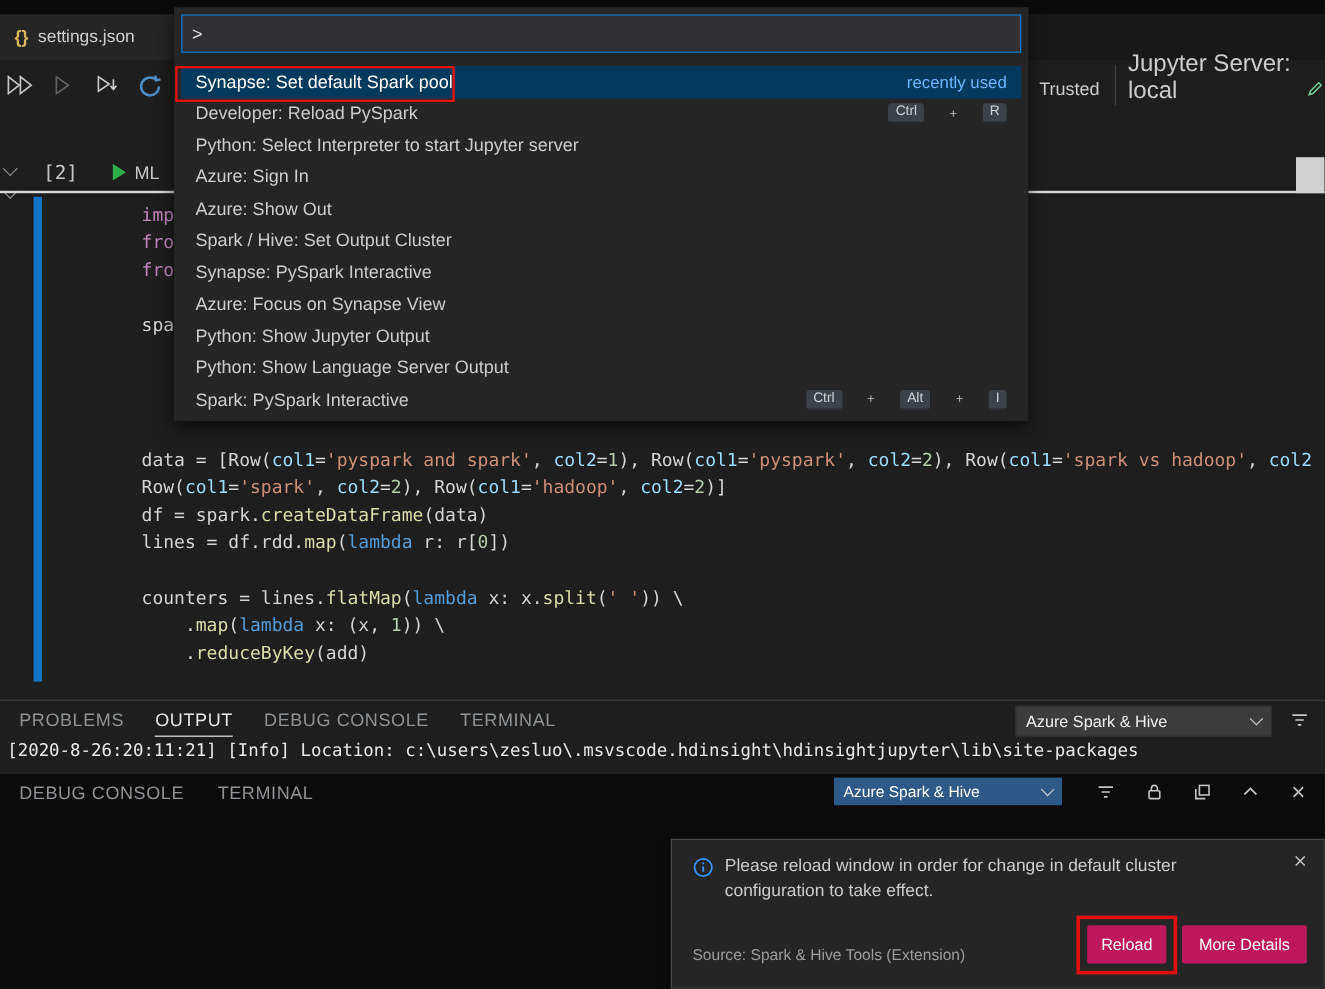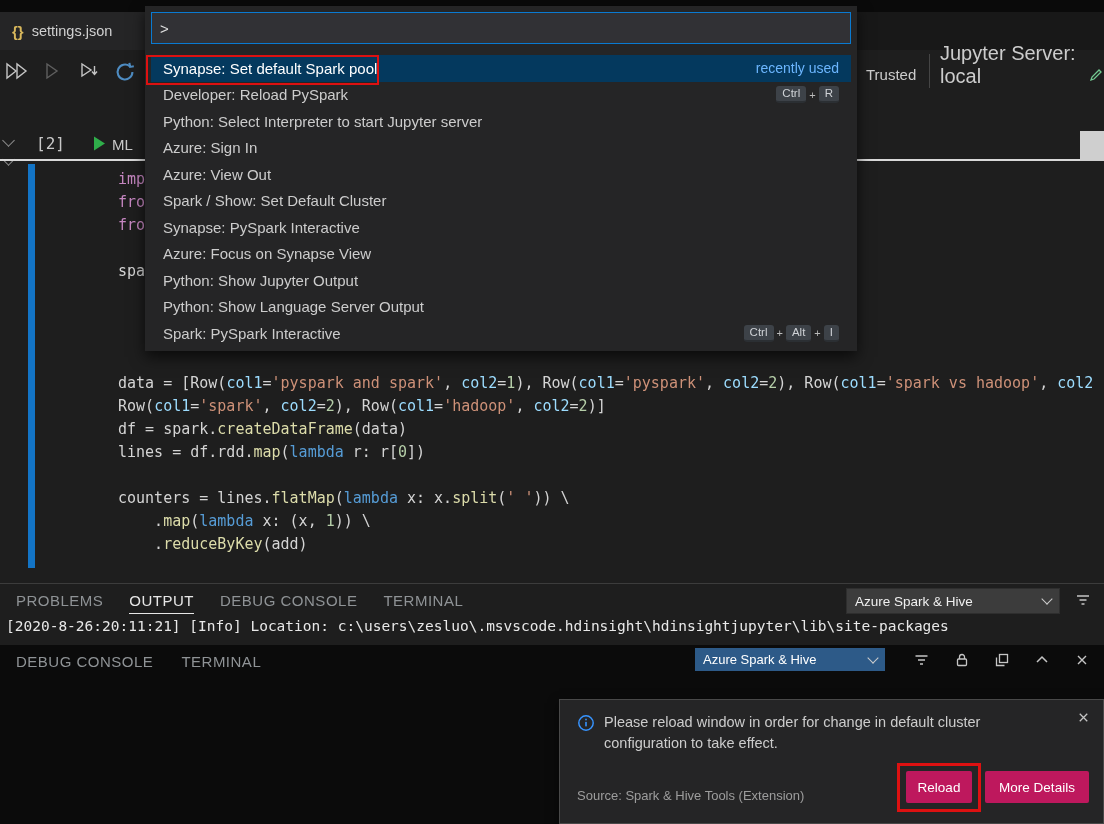--- a/index.html
+++ b/index.html
@@ -41,21 +41,21 @@
   
   .palette{position:absolute;left:145px;top:6px;width:712px;background:#252526;z-index:50;
            padding:6px 6px 4px;box-sizing:border-box;box-shadow:0 6px 14px rgba(0,0,0,.65);}
   .qinput{width:100%;box-sizing:border-box;height:32px;background:#313135;border:1.5px solid #0a7ad1;
           color:#e0e0e0;font-size:15px;padding:0 8px;outline:none;font-family:"Liberation Sans",sans-serif;}
   .qlist{margin-top:11px;}
   .qrow{height:26.5px;display:flex;align-items:center;padding:0 12px;font-size:15px;color:#cccccc;cursor:pointer;}
   .qrow.selected{background:#04395e;color:#ffffff;}
   .qspace{flex:1;}
   .recent{color:#6cb6ff;font-size:14px;}
-  .keys{display:flex;align-items:center;gap:3px;}
+  .keys{display:flex;align-items:center;gap:21px;}
   .kb{background:#3d4248;border-bottom:2px solid #2b2f33;border-radius:3px;color:#cfd2d6;
       font-size:11.5px;padding:1px 6px 2px;}
   .kplus{color:#bbbbbb;font-size:11px;}
 
   
   .ann{position:absolute;border:2.5px solid #dd1111;box-sizing:border-box;z-index:60;pointer-events:none;}
   .ann-cmd{left:146px;top:55px;width:233px;height:30px;}
   .ann-reload{left:897px;top:763px;width:84px;height:49px;border-width:3px;z-index:70;}
 
   
@@ -176,25 +176,25 @@
         </div>
         <div class="qrow">
           <span class="qlabel">Python: Select Interpreter to start Jupyter server</span>
           <span class="qspace"></span>
         </div>
         <div class="qrow">
           <span class="qlabel">Azure: Sign In</span>
           <span class="qspace"></span>
         </div>
         <div class="qrow">
-          <span class="qlabel">Azure: View Out</span>
-          <span class="qspace"></span>
-        </div>
-        <div class="qrow">
-          <span class="qlabel">Spark / Show: Set Default Cluster</span>
+          <span class="qlabel">Azure: Show Out</span>
+          <span class="qspace"></span>
+        </div>
+        <div class="qrow">
+          <span class="qlabel">Spark / Hive: Set Output Cluster</span>
           <span class="qspace"></span>
         </div>
         <div class="qrow">
           <span class="qlabel">Synapse: PySpark Interactive</span>
           <span class="qspace"></span>
         </div>
         <div class="qrow">
           <span class="qlabel">Azure: Focus on Synapse View</span>
           <span class="qspace"></span>
         </div>

